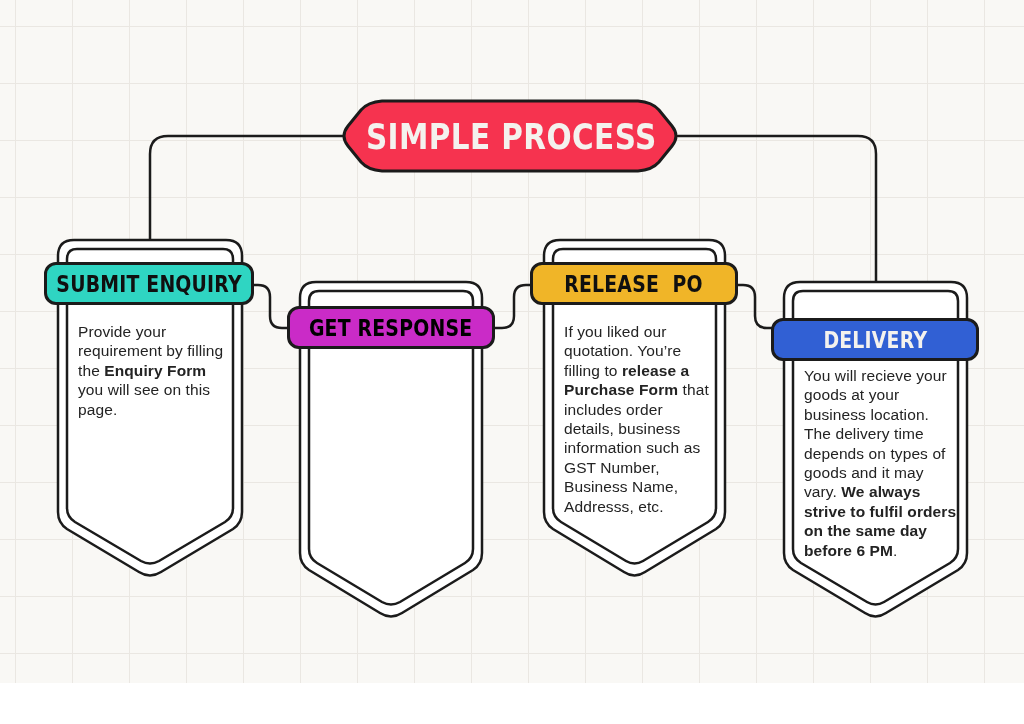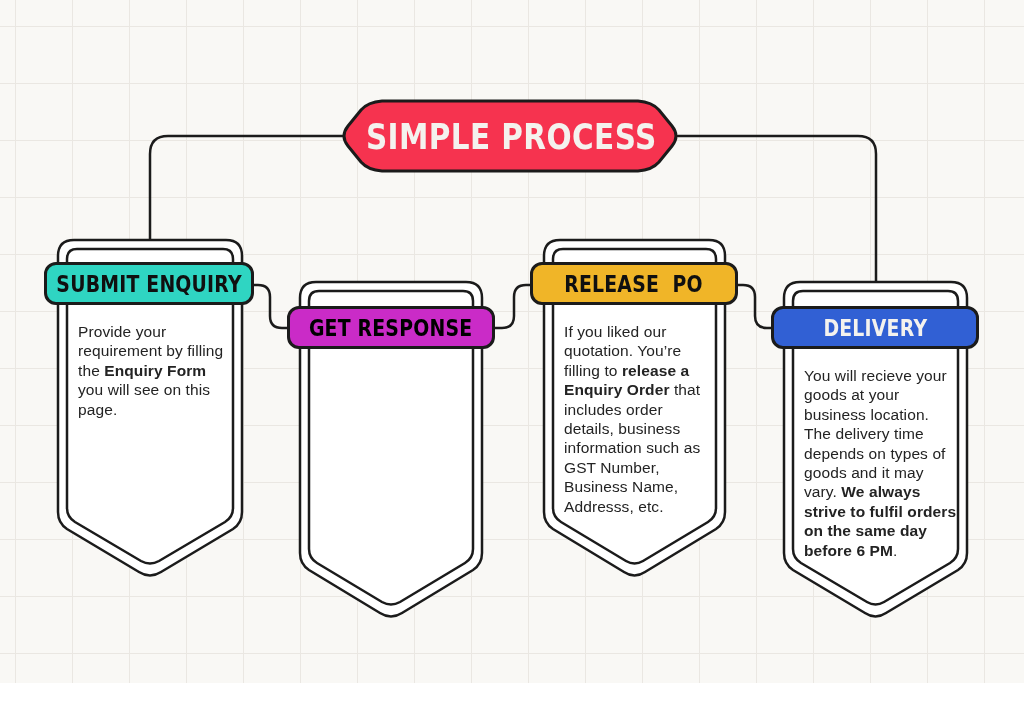--- a/index.html
+++ b/index.html
@@ -122,21 +122,21 @@
 
   <div class="step-header" id="header-1" style="background: rgb(47, 213, 194); color: rgb(16, 16, 16);">
     <span class="step-header-label">SUBMIT ENQUIRY</span>
   </div>
   <div class="step-header" id="header-2" style="background: rgb(202, 43, 199); color: #000000;">
     <span class="step-header-label">GET RESPONSE</span>
   </div>
   <div class="step-header" id="header-3" style="background: rgb(240, 181, 40); color: rgb(16, 16, 16);">
     <span class="step-header-label">RELEASE  PO</span>
   </div>
-  <div class="step-header" id="header-4" style="background: rgb(49, 96, 212); color: rgb(244, 242, 238);">
+  <div class="step-header" id="header-4" style="background: rgb(49, 96, 212); color: rgb(244, 242, 238); margin-top: 12px;">
     <span class="step-header-label">DELIVERY</span>
   </div>
 
   <div class="step-body" id="body-1"><span>Provide your requirement by filling the </span><b>Enquiry Form</b><span> you will see on this page.</span></div>
-  <div class="step-body" id="body-3"><span>If you liked our quotation. You’re filling to </span><b>release a Enquiry Order</b><span> that includes order details, business information such as GST Number, Business Name, Addresss, etc.</span></div>
+  <div class="step-body" id="body-3"><span>If you liked our quotation. You’re filling to </span><b>release a Purchase Form</b><span> that includes order details, business information such as GST Number, Business Name, Addresss, etc.</span></div>
   <div class="step-body" id="body-4"><span>You will recieve your goods at your business location. The delivery time depends on types of goods and it may vary. </span><b>We always strive to fulfil orders on the same day before 6 PM</b><span>.</span></div>
 
 </div>
 
 </body></html>

